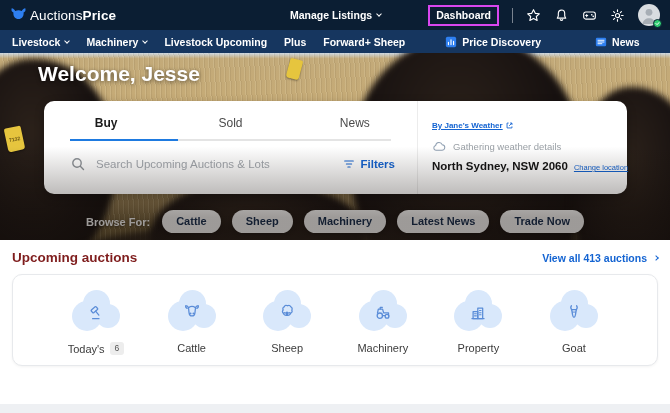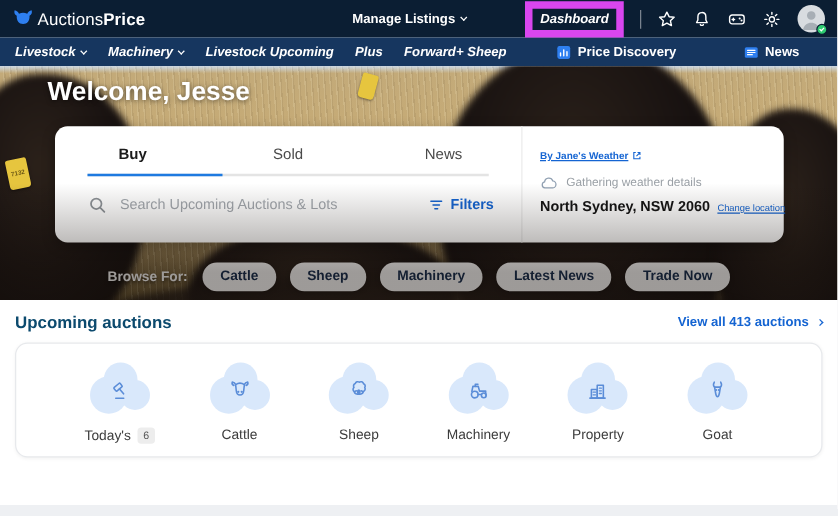--- a/index.html
+++ b/index.html
@@ -7,31 +7,31 @@
   .app { position:relative; width:670px; height:413px; overflow:hidden; background:#fff; }
 
   
   .hdr { height:30px; background:#0b1e33; display:flex; align-items:center; padding:0 10px; }
   .brand { display:flex; align-items:center; gap:3px; }
   .brand-name { color:#fff; font-size:13.5px; letter-spacing:.1px; }
   .brand-name b { font-weight:700; }
   .hdr-right { margin-left:auto; display:flex; align-items:center; gap:13px; }
   .hdr-link { color:#fff; font-size:10.5px; font-weight:600; display:flex; align-items:center; cursor:pointer;margin-left:34px; }
   .chev { display:inline-block; width:4px; height:4px; border-right:1.3px solid currentColor; border-bottom:1.3px solid currentColor; transform:rotate(45deg); margin-left:5px; margin-top:-2px; }
-  .dash-box { border:6px solid #d946ef; padding:2px 6px 3px;font-style:italic; }
+  .dash-box { border:2px solid #d946ef; padding:2px 6px 3px; }
   .vdiv { width:1px; height:15px; background:rgba(255,255,255,.45); }
   .hicon { width:15px; height:15px; display:flex; cursor:pointer; }
   .avatar { position:relative; width:22px; height:22px; border-radius:50%; background:#d8dce0; overflow:visible; cursor:pointer; }
   .avatar svg { border-radius:50%; }
   .avatar .badge { position:absolute; right:-2px; bottom:-2px; width:9px; height:9px; border-radius:50%; background:#2ecc71; border:1.5px solid #0b1e33; display:flex; align-items:center; justify-content:center; }
 
   
   .nav { height:23px; background:#16365f; display:flex; align-items:center; padding:0 12px; }
   .nav-left { display:flex; align-items:center; gap:17px; }
-  .nav-item { color:#fff; font-size:10.5px; font-weight:600; display:flex; align-items:center; cursor:pointer; white-space:nowrap;font-style:italic; }
+  .nav-item { color:#fff; font-size:10.5px; font-weight:600; display:flex; align-items:center; cursor:pointer; white-space:nowrap; }
   .nav-right { margin-left:auto; display:flex; align-items:center; gap:14px; }
   .nav-ritem { color:#fff; font-size:10.5px; font-weight:600; display:flex; align-items:center; gap:5px; cursor:pointer; white-space:nowrap;padding-left:40px; }
 
   
   .hero { position:relative; height:187px; overflow:hidden;
     background:linear-gradient(180deg,#cdd8e2 0%, #c3aa79 3%, #c6ab76 30%, #b1965f 55%, #8a744c 80%, #63522f 100%); }
   .hero::before { content:""; position:absolute; inset:0;
     background:repeating-linear-gradient(86deg, rgba(255,246,215,.14) 0 1px, rgba(60,45,25,.08) 1px 2px, transparent 2px 5px); }
   .hero::after { content:""; position:absolute; inset:0;
     background:linear-gradient(180deg, transparent 50%, rgba(22,15,10,.42) 88%); pointer-events:none; }
@@ -65,21 +65,21 @@
   .wx-city { font-size:11.5px; font-weight:700; color:#141414; white-space:nowrap; }
   .wx-change { font-size:7.5px; color:#1464d2; text-decoration:underline; cursor:pointer; white-space:nowrap; }
 
   .browse { position:absolute; left:0; right:0; bottom:7px; display:flex; align-items:center; justify-content:center; gap:11px; }
   .browse-label { color:#fff; font-size:11px; font-weight:700; text-shadow:0 1px 3px rgba(0,0,0,.6); margin-right:1px; }
   .pill { background:#fff; border-radius:14px; padding:5px 14px 6px; font-size:11px; font-weight:700; color:#122a4d; cursor:pointer; box-shadow:0 1px 4px rgba(0,0,0,.3); white-space:nowrap; }
 
   
   .upcoming { background:#fff; height:164px; padding:10px 12px 0; }
   .up-head { display:flex; align-items:center; justify-content:space-between; }
-  .up-title { font-size:13.5px; font-weight:700; color:#0c4a6e; }
+  .up-title { font-size:13.5px; font-weight:700; color:#7f1d1d; }
   .view-all { display:flex; align-items:center; gap:7px; color:#1464d2; font-size:10.5px; font-weight:600; cursor:pointer; }
   .chev-r { display:inline-block; width:4px; height:4px; border-right:1.4px solid #1464d2; border-bottom:1.4px solid #1464d2; transform:rotate(-45deg); }
   .cat-card { position:relative; margin-top:9px; height:92px; background:#fff; border:1px solid #e7e9ec; border-radius:10px; box-shadow:0 1px 3px rgba(0,0,0,.05); }
   .cat-grid { display:flex; justify-content:space-between; padding:15px 40px 0; }
   .cat { display:flex; flex-direction:column; align-items:center; width:86px; cursor:pointer; }
   .blob { position:relative; width:52px; height:44px; }
   .blob i { position:absolute; background:#d9e8fb; border-radius:50%; }
   .blob .b1 { width:30px; height:30px; left:2px; top:11px; }
   .blob .b2 { width:27px; height:27px; left:13px; top:0; }
   .blob .b3 { width:24px; height:24px; left:26px; top:14px; }

